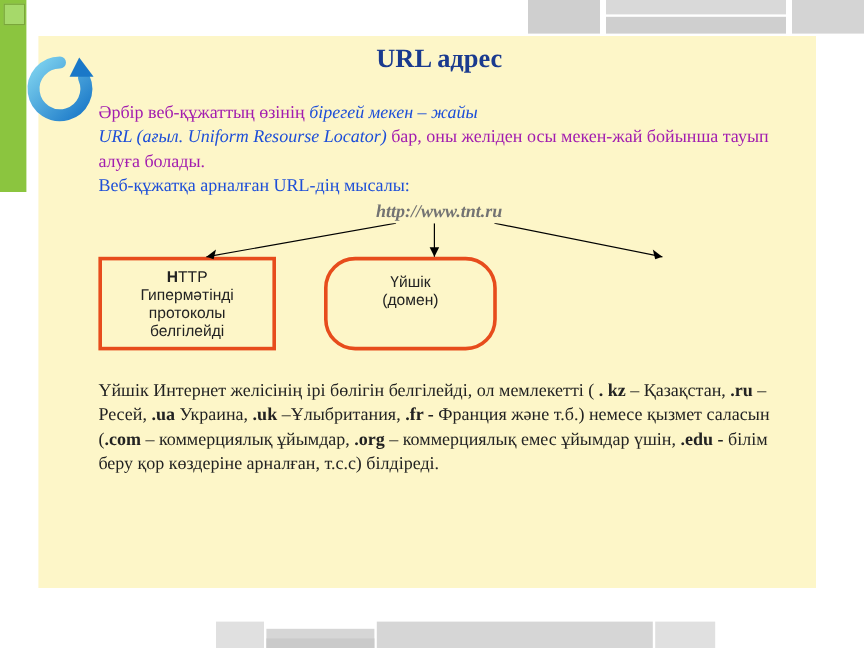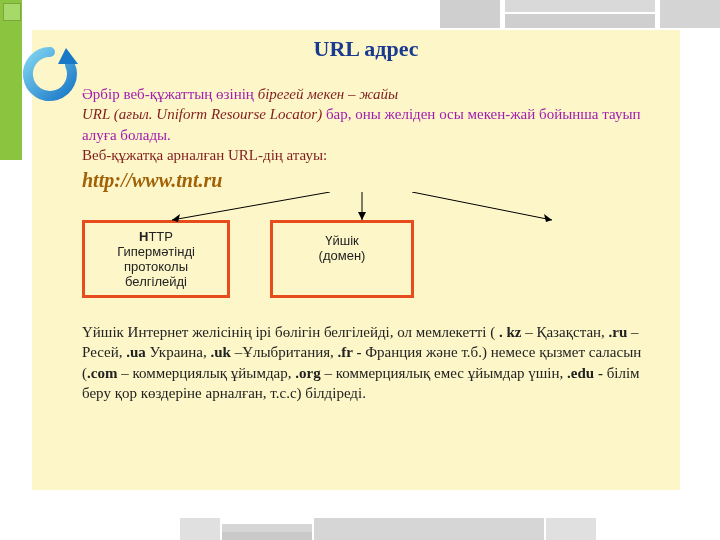--- a/index.html
+++ b/index.html
@@ -75,30 +75,31 @@
     color: #1a3a8f;
     font-weight: bold;
   }
 
   .para {
     font-size: 15px;
     line-height: 1.35;
     color: #222;
     margin: 0;
   }
-  .blue { color: #7f1d1d; }
+  .blue { color: #1d4ed8; }
   .bold { font-weight: bold; }
   .italic { font-style: italic; }
   .dark { color: #a21caf; }
 
   .url-line {
-    font-size: 20px;
+    text-align: center;
+    font-size: 15px;
     font-weight: bold;
     font-style: italic;
-    color: #a16207;
+    color: #737373;
     margin: 4px 0 6px 0;
     position: relative;
   }
 
   
   .arrlines {
     position: relative;
     height: 22px;
   }
   .arrlines svg {
@@ -118,21 +119,21 @@
     background: #fdf6c8;
     font-size: 13px;
     text-align: center;
     padding: 6px 6px;
     font-family: Arial, sans-serif;
     color: #222;
     flex: 0 0 auto;
   }
   .box1 { width: 130px; }
   .box2 { width: 130px; line-height: 44px; padding:0; height:48px;}
-  .box3 { width: 130px; padding:10px 4px;}
+  .box3 { width: 130px; padding:10px 4px;border-radius:26px;}
 
   .footer-deco {
     position: absolute;
     bottom: 0;
     left: 180px;
     width: 420px;
     height: 28px;
   }
   .footer-deco .a { position:absolute; bottom:0; left:0;   width:40px;  height:22px; background:#e0e0e0;}
   .footer-deco .b { position:absolute; bottom:0; left:42px; width:90px;  height:16px; background:#d6d6d6;}
@@ -169,21 +170,21 @@
     </svg>
   </div>
 
   <div class="content">
 
     <h1 class="title">URL адрес</h1>
 
     <p class="para">
       <span class="dark">Әрбір веб-құжаттың өзінің </span><span class="blue italic">бірегей мекен – жайы</span><br>
       <span class="blue italic">URL (ағыл. Uniform Resourse Locator) </span><span class="dark">бар</span><span class="dark">, оны желіден осы мекен-жай бойынша тауып алуға болады.</span><br>
-      <span class="blue">Веб-құжатқа  арналған URL-дің   атауы:</span>
+      <span class="blue">Веб-құжатқа  арналған URL-дің   мысалы:</span>
     </p>
 
     <div class="url-line">http://www.tnt.ru</div>
 
     <div class="arrlines">
       <svg>
         <line x1="248" y1="0" x2="90" y2="28" stroke="#000" stroke-width="1"></line>
         <polygon points="90,28 98,22 96,30" fill="#000"></polygon>
         <line x1="280" y1="0" x2="280" y2="28" stroke="#000" stroke-width="1"></line>
         <polygon points="280,28 276,20 284,20" fill="#000"></polygon>

